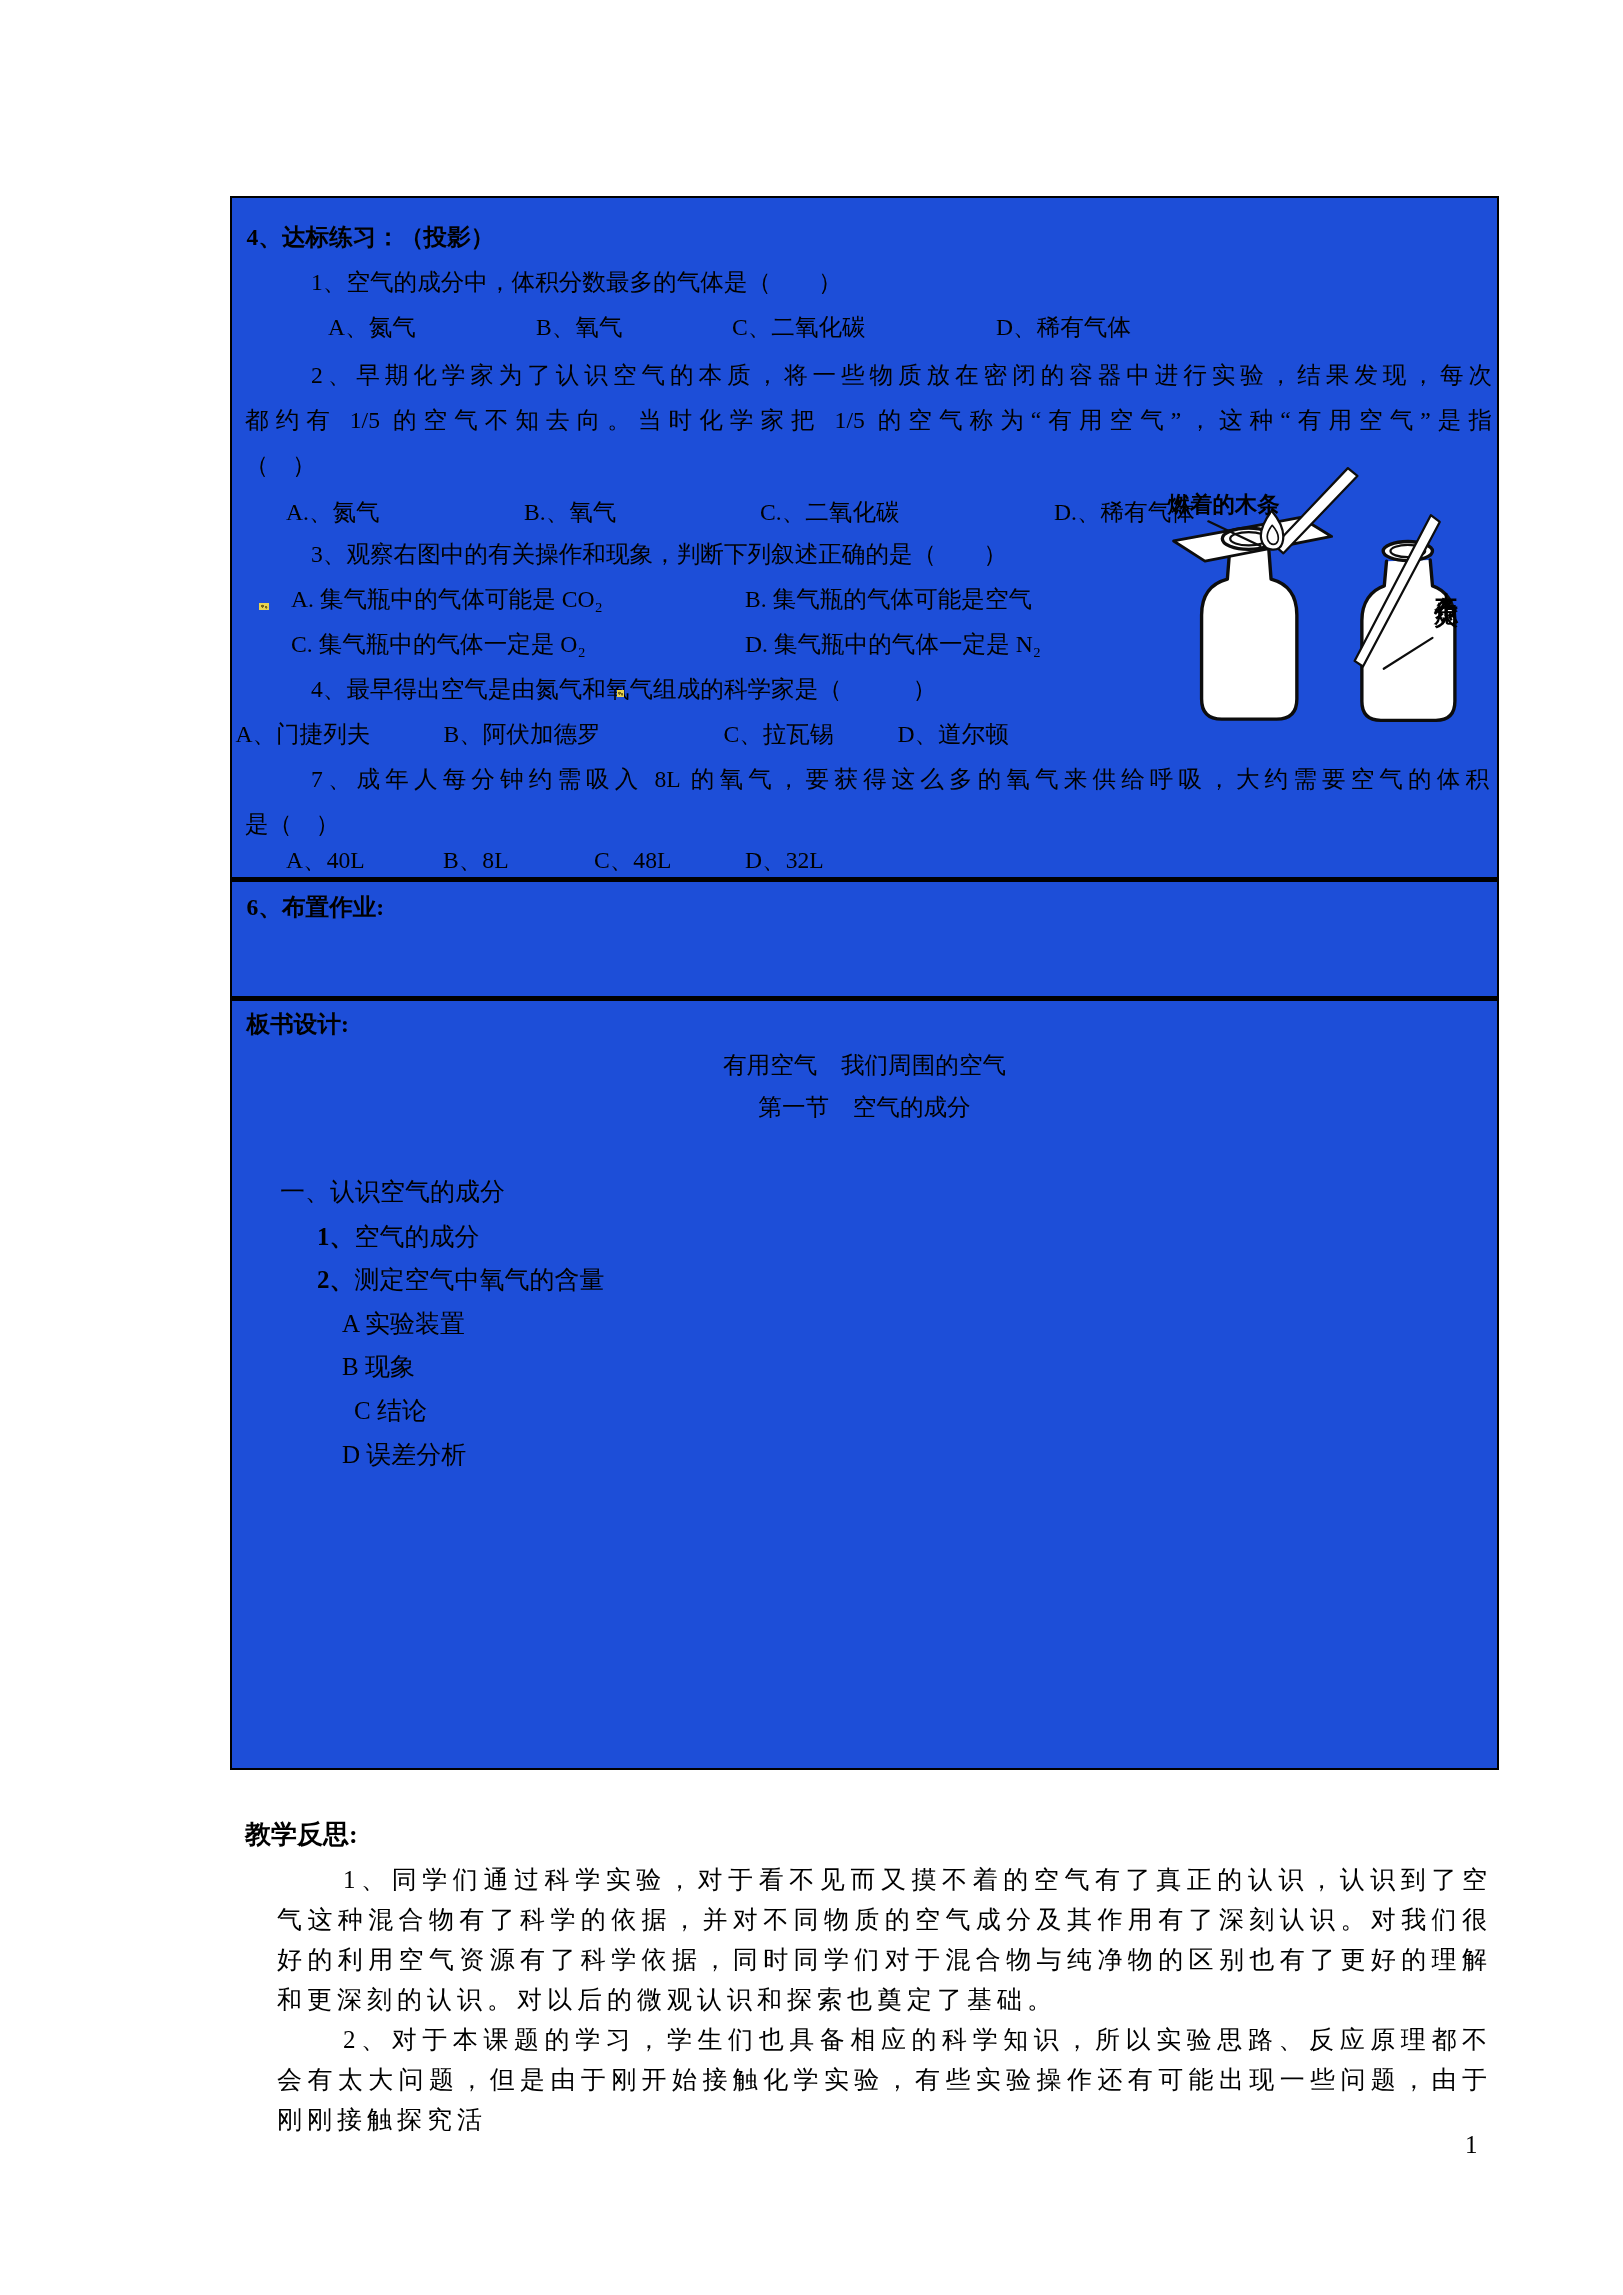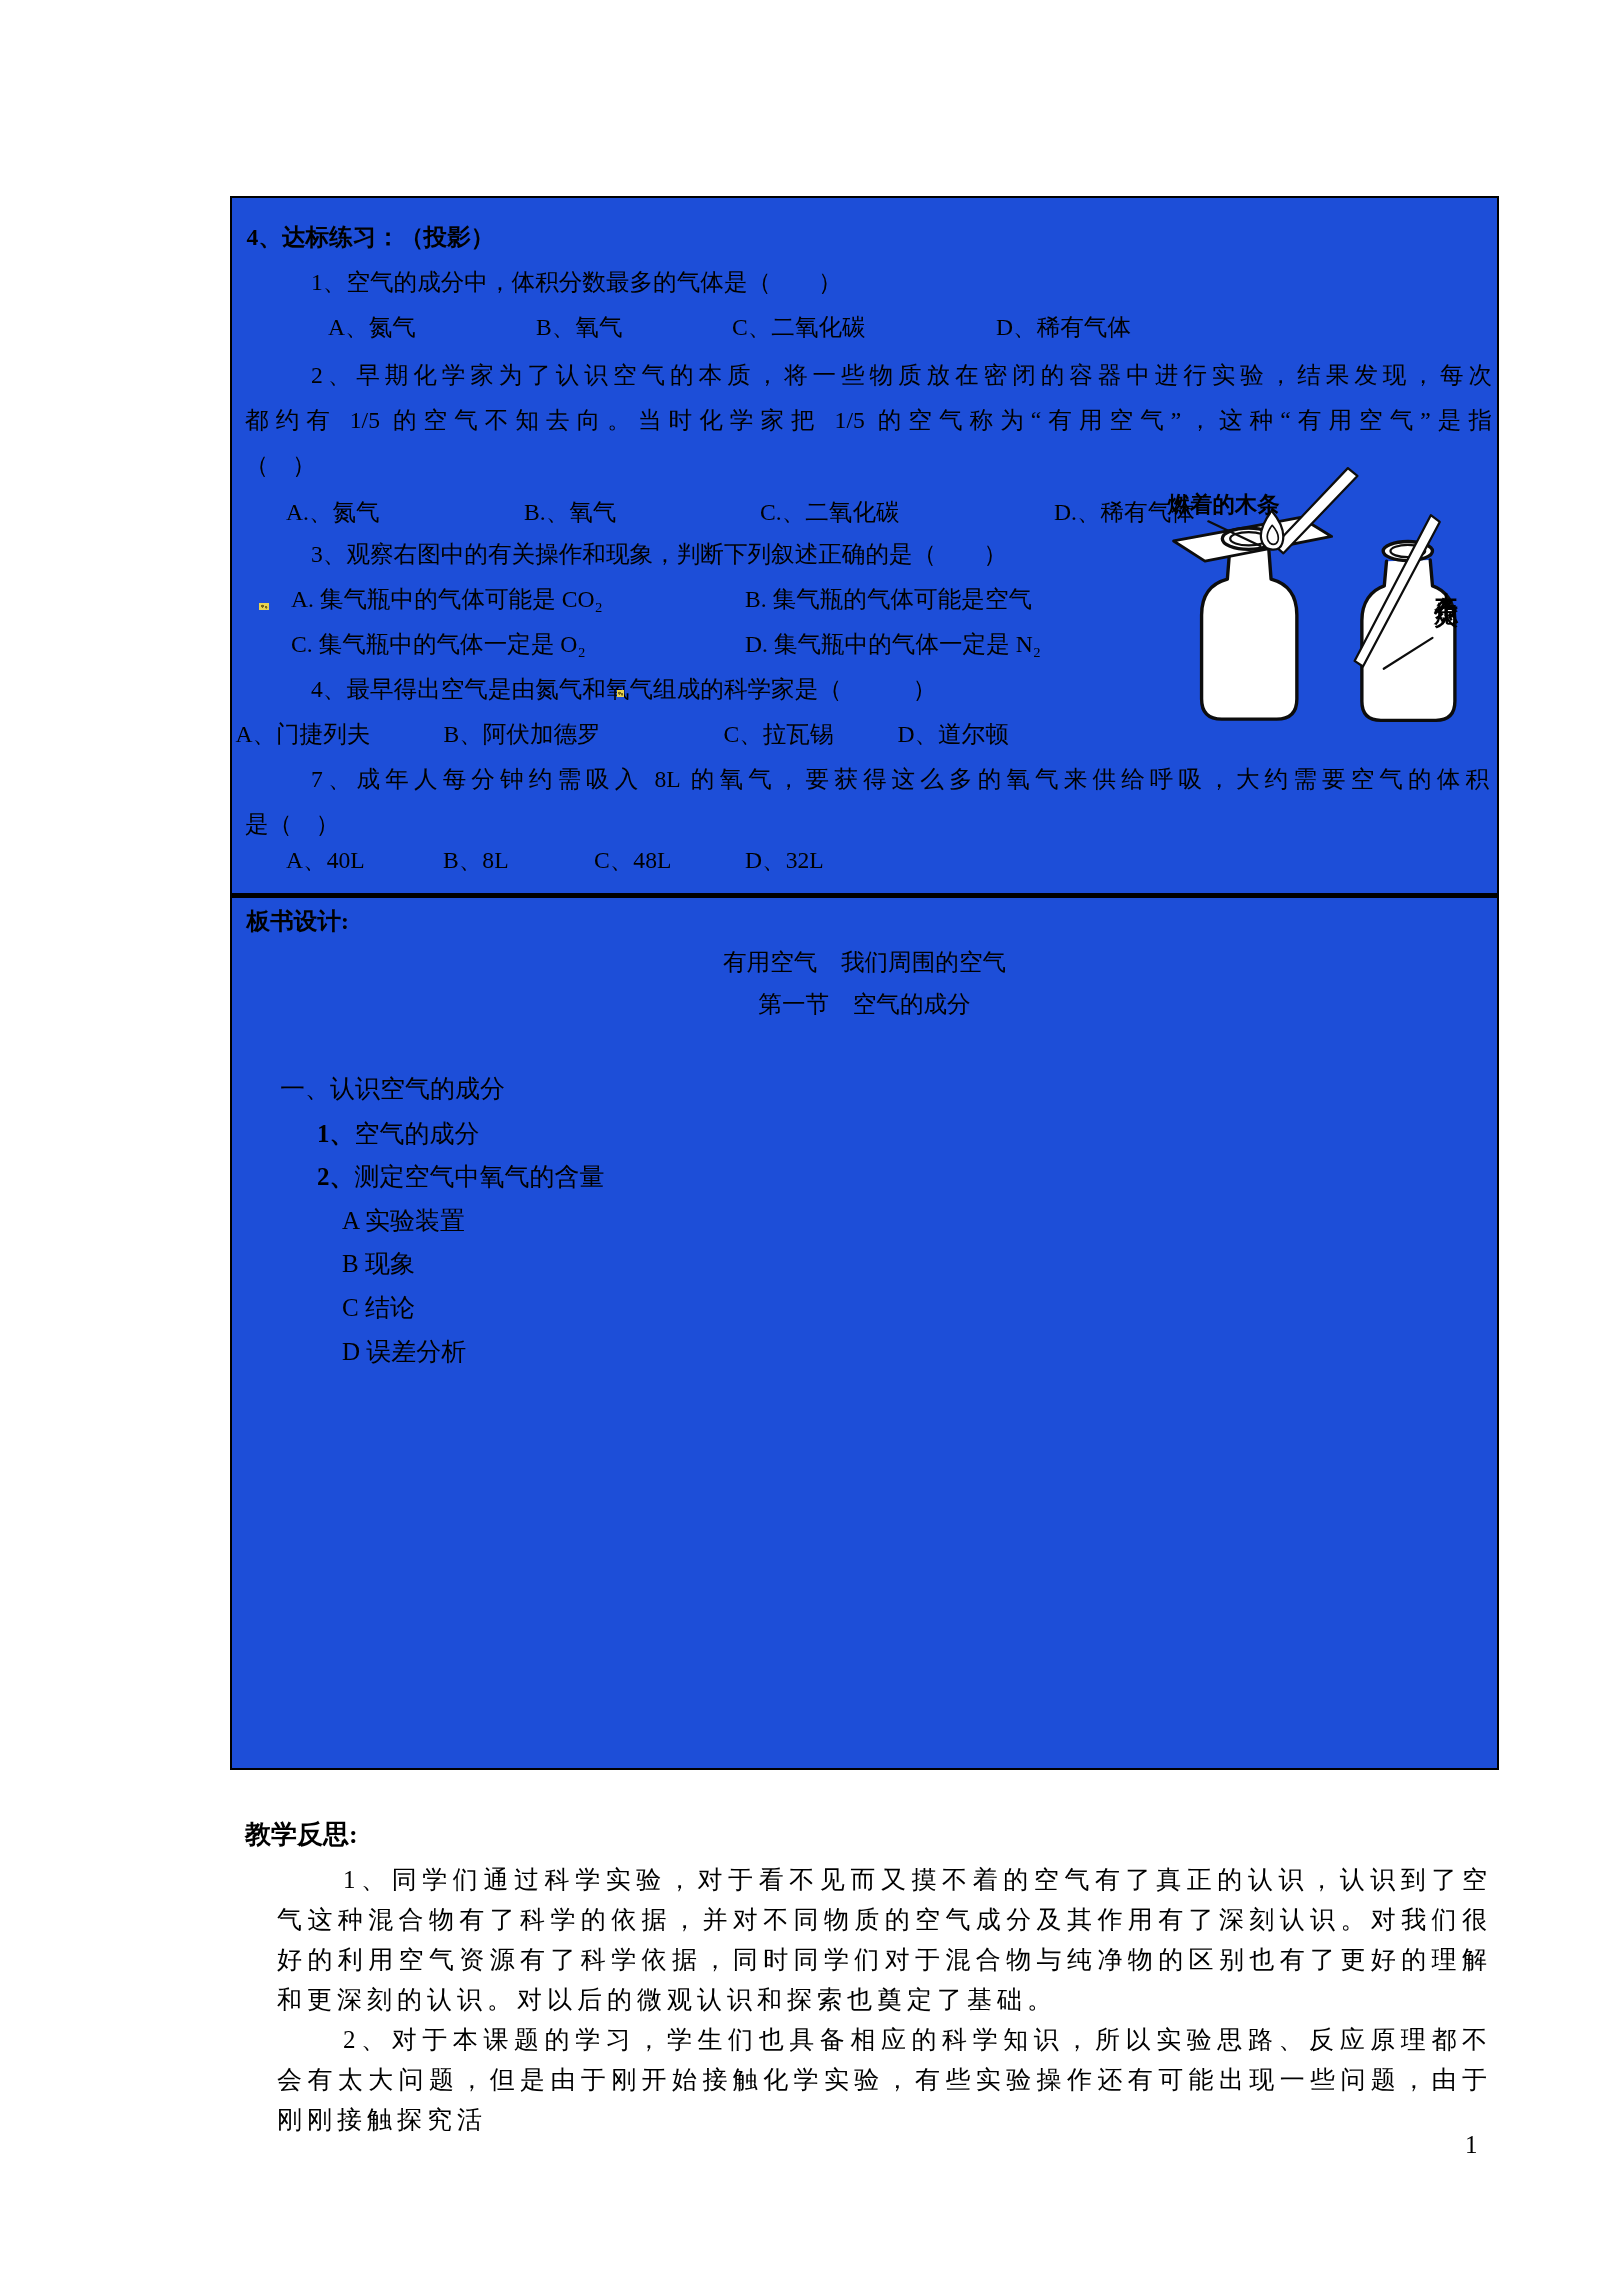--- a/index.html
+++ b/index.html
@@ -114,31 +114,34 @@
         </svg>
         <div class="fig-label">燃着的木条</div>
         <div class="fig-label-v">木条熄灭</div>
       </div>
 
       <span class="mark mark1"></span>
       <span class="mark mark2"></span>
     </section>
 
 
+    <section class="row row-homework">
+      <p class="h" style="top:8.4px; left:14.6px;">6、布置作业:</p>
+    </section>
 
     <section class="row row-board">
       <p class="h" style="top:5.6px; left:14.6px;">板书设计:</p>
       <p class="center" style="top:47px; left:0;">有用空气　我们周围的空气</p>
       <p class="center" style="top:89px; left:0;">第一节　空气的成分</p>
       <p style="top:173px; left:48px; font-size:25px;">一、认识空气的成分</p>
       <p style="top:218px; left:85px; font-size:25px;"><span class="b">1、</span><span>空气的成分</span></p>
       <p style="top:261px; left:85px; font-size:25px;"><span class="b">2、</span><span>测定空气中氧气的含量</span></p>
       <p style="top:305px; left:110px; font-size:25px;text-align:right;">A 实验装置</p>
       <p style="top:348px; left:110px; font-size:25px;">B 现象</p>
-      <p style="top:392px; left:110px; font-size:25px;">C 结论</p>
+      <p style="top:392px; left:122px; font-size:25px;">C 结论</p>
       <p style="top:436px; left:110px; font-size:25px;">D 误差分析</p>
     </section>
   </div>
 
   <div class="reflection">
     <p class="rh">教学反思:</p>
     <p class="para">1、同学们通过科学实验，对于看不见而又摸不着的空气有了真正的认识，认识到了空气这种混合物有了科学的依据，并对不同物质的空气成分及其作用有了深刻认识。对我们很好的利用空气资源有了科学依据，同时同学们对于混合物与纯净物的区别也有了更好的理解和更深刻的认识。对以后的微观认识和探索也奠定了基础。</p>
     <p class="para">2、对于本课题的学习，学生们也具备相应的科学知识，所以实验思路、反应原理都不会有太大问题，但是由于刚开始接触化学实验，有些实验操作还有可能出现一些问题，由于刚刚接触探究活</p>
   </div>
 

